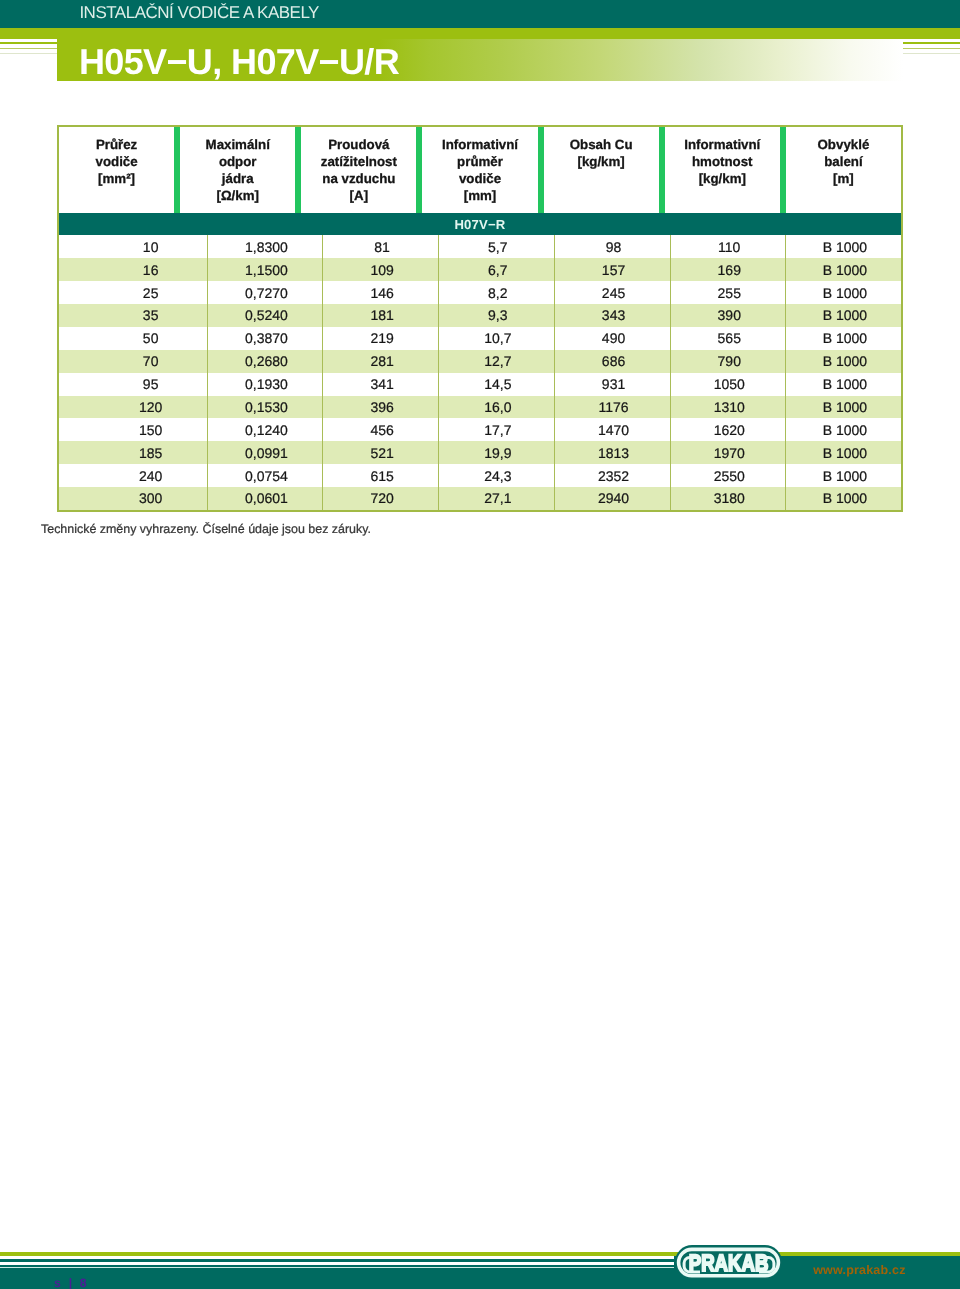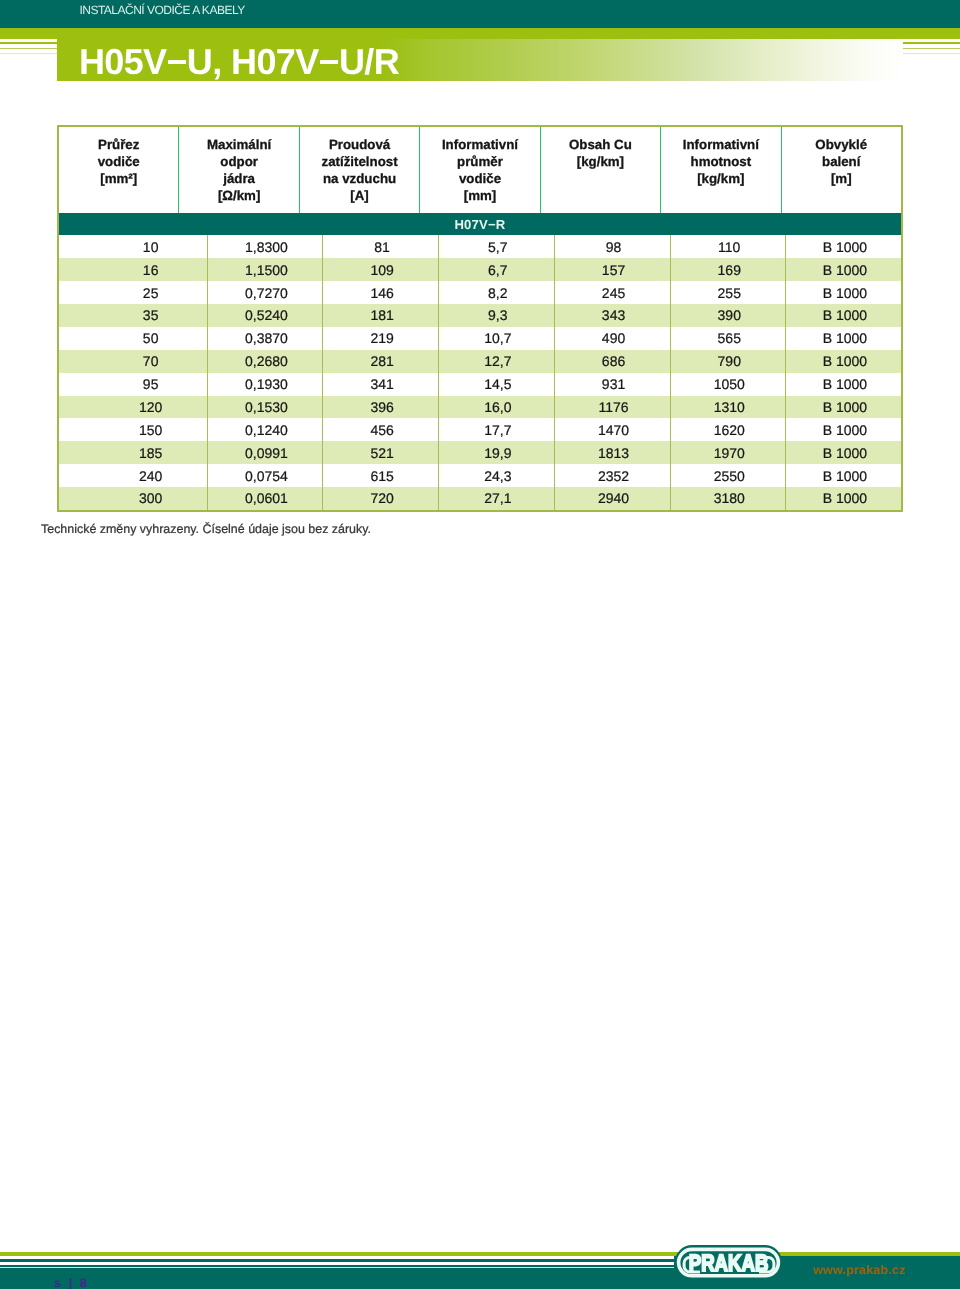--- a/index.html
+++ b/index.html
@@ -3,37 +3,37 @@
 <meta charset="utf-8">
 <title>PRAKAB</title>
 <style>
   html,body{margin:0;padding:0;}
   body{width:960px;height:1289px;background:#ffffff;font-family:"Liberation Sans",sans-serif;position:relative;overflow:hidden;
        text-rendering:geometricPrecision;}
   .page{position:absolute;left:0;top:0;width:960px;height:1289px;overflow:hidden;will-change:transform;transform:translateZ(0);}
 
   
   .topbar{position:absolute;left:0;top:0;width:960px;height:27.5px;background:#006a60;}
-  .cat{position:absolute;left:79.4px;top:3.2px;font-size:12px;color:#ddeee8;white-space:nowrap;letter-spacing:-0.5px;}
+  .cat{position:absolute;left:79.4px;top:3.2px;font-size:17px;color:#ddeee8;white-space:nowrap;letter-spacing:-0.5px;}
 
   
   .band-top{position:absolute;left:0;top:27.5px;width:960px;height:11px;background:#9cbf10;}
   .band-main{position:absolute;left:57px;top:38.5px;width:846px;height:42.5px;
      background:linear-gradient(to right,#9cbf10 0%,#9cbf10 38%,#a5c62e 44%,#b0cc4b 52.4%,#c3d775 64%,#d4e3ab 76%,#e9f0ce 85.5%,#f8faef 93.7%,#ffffff 100%);}
   .title{position:absolute;left:78.9px;top:41px;font-size:36px;font-weight:bold;color:#ffffff;letter-spacing:-0.62px;white-space:nowrap;}
 
   
   .hsl{position:absolute;background:#9cbf10;left:0;width:57px;}
   
   .hsr{position:absolute;left:903px;width:57px;}
 
   
   .table{position:absolute;left:57px;top:125px;width:846px;border:2px solid #a2ba45;box-sizing:border-box;background:#fff;}
   .thead{display:flex;height:85.6px;}
-  .th{flex:1 1 0;box-sizing:border-box;border-right:1px solid #22c55e;text-align:center;padding-top:9.2px;
+  .th{flex:1 1 0;box-sizing:border-box;border-right:6px solid #22c55e;text-align:center;padding-top:9.2px;
       font-size:13.3px;font-weight:bold;line-height:17.1px;color:#161616;-webkit-text-stroke:0.3px #161616;}
   .th:last-child{border-right:none;}
   .banner{height:22.9px;background:#006a60;color:#e2f6ef;font-size:13.1px;font-weight:bold;
           display:flex;align-items:center;justify-content:center;box-sizing:border-box;letter-spacing:0.2px;}
   .tr{display:flex;height:22.87px;padding-left:33px;}
   .tr.alt{background:#dfebb7;}
   .td{flex:1 1 0;box-sizing:border-box;border-right:1px solid #a9bd57;text-align:center;font-size:14px;color:#161616;padding-left:2.6px;-webkit-text-stroke:0.22px #161616;
       display:flex;align-items:center;justify-content:center;}
   .td:last-child{border-right:none;}
 

